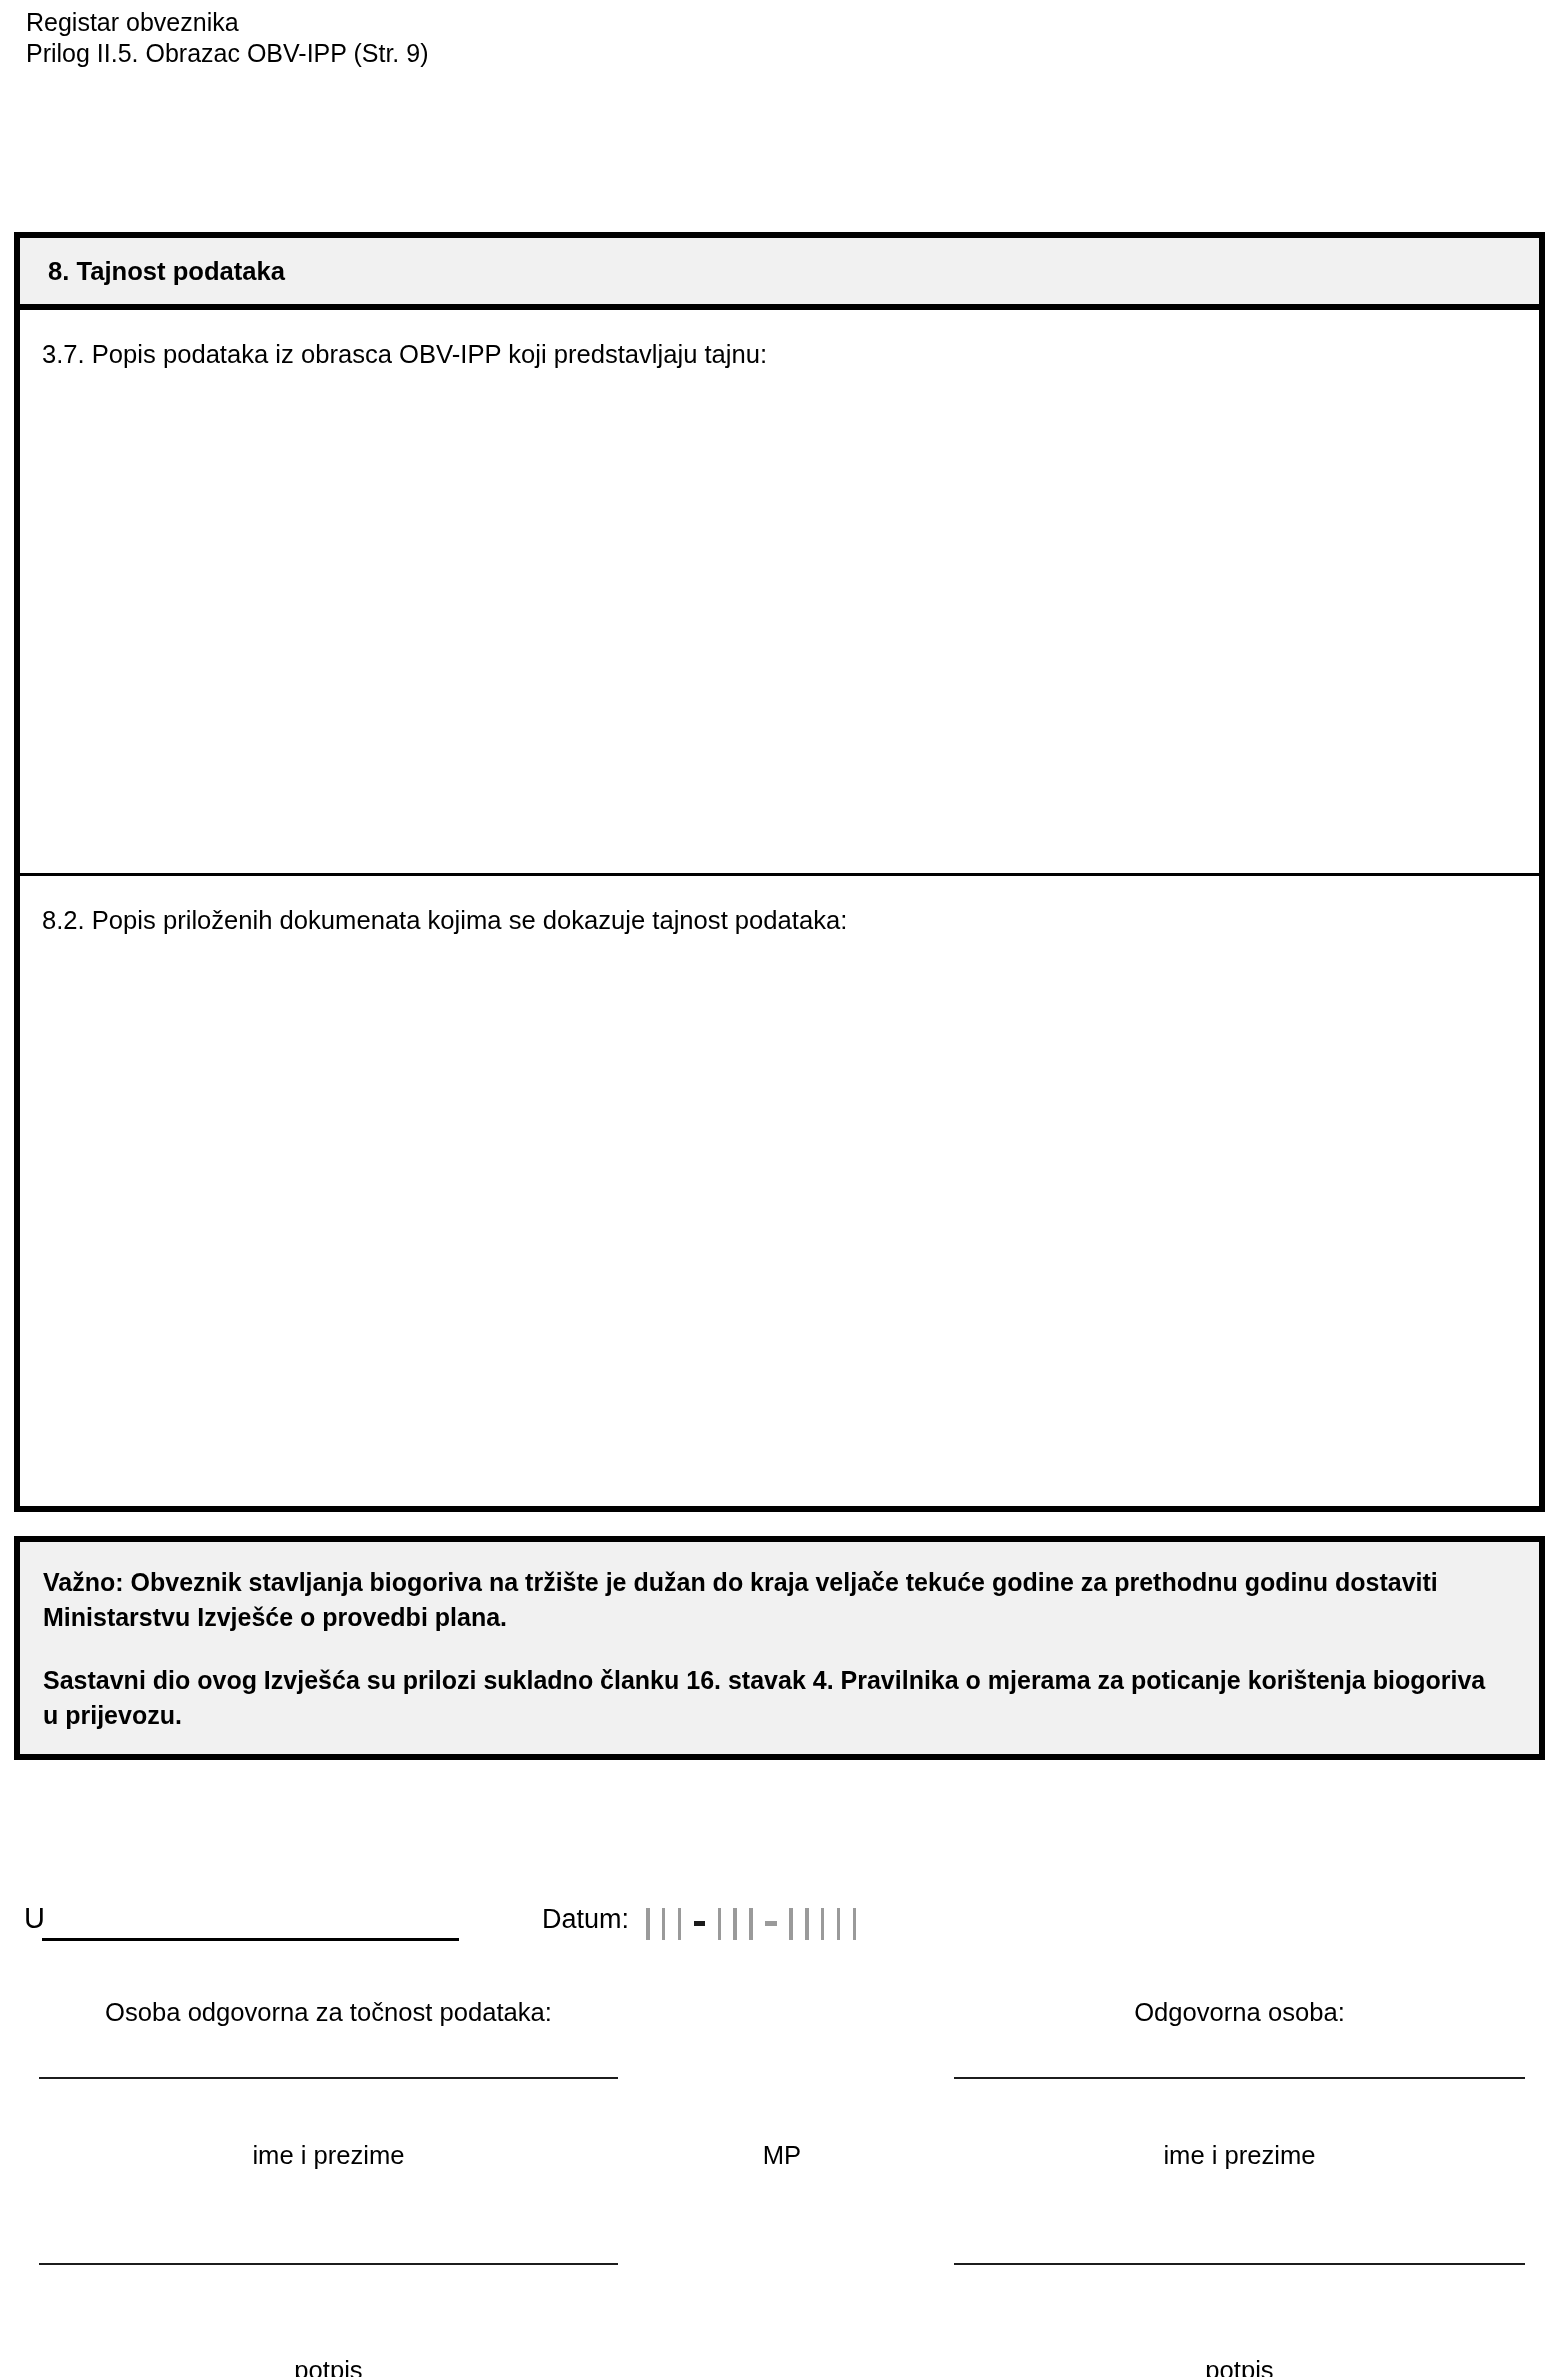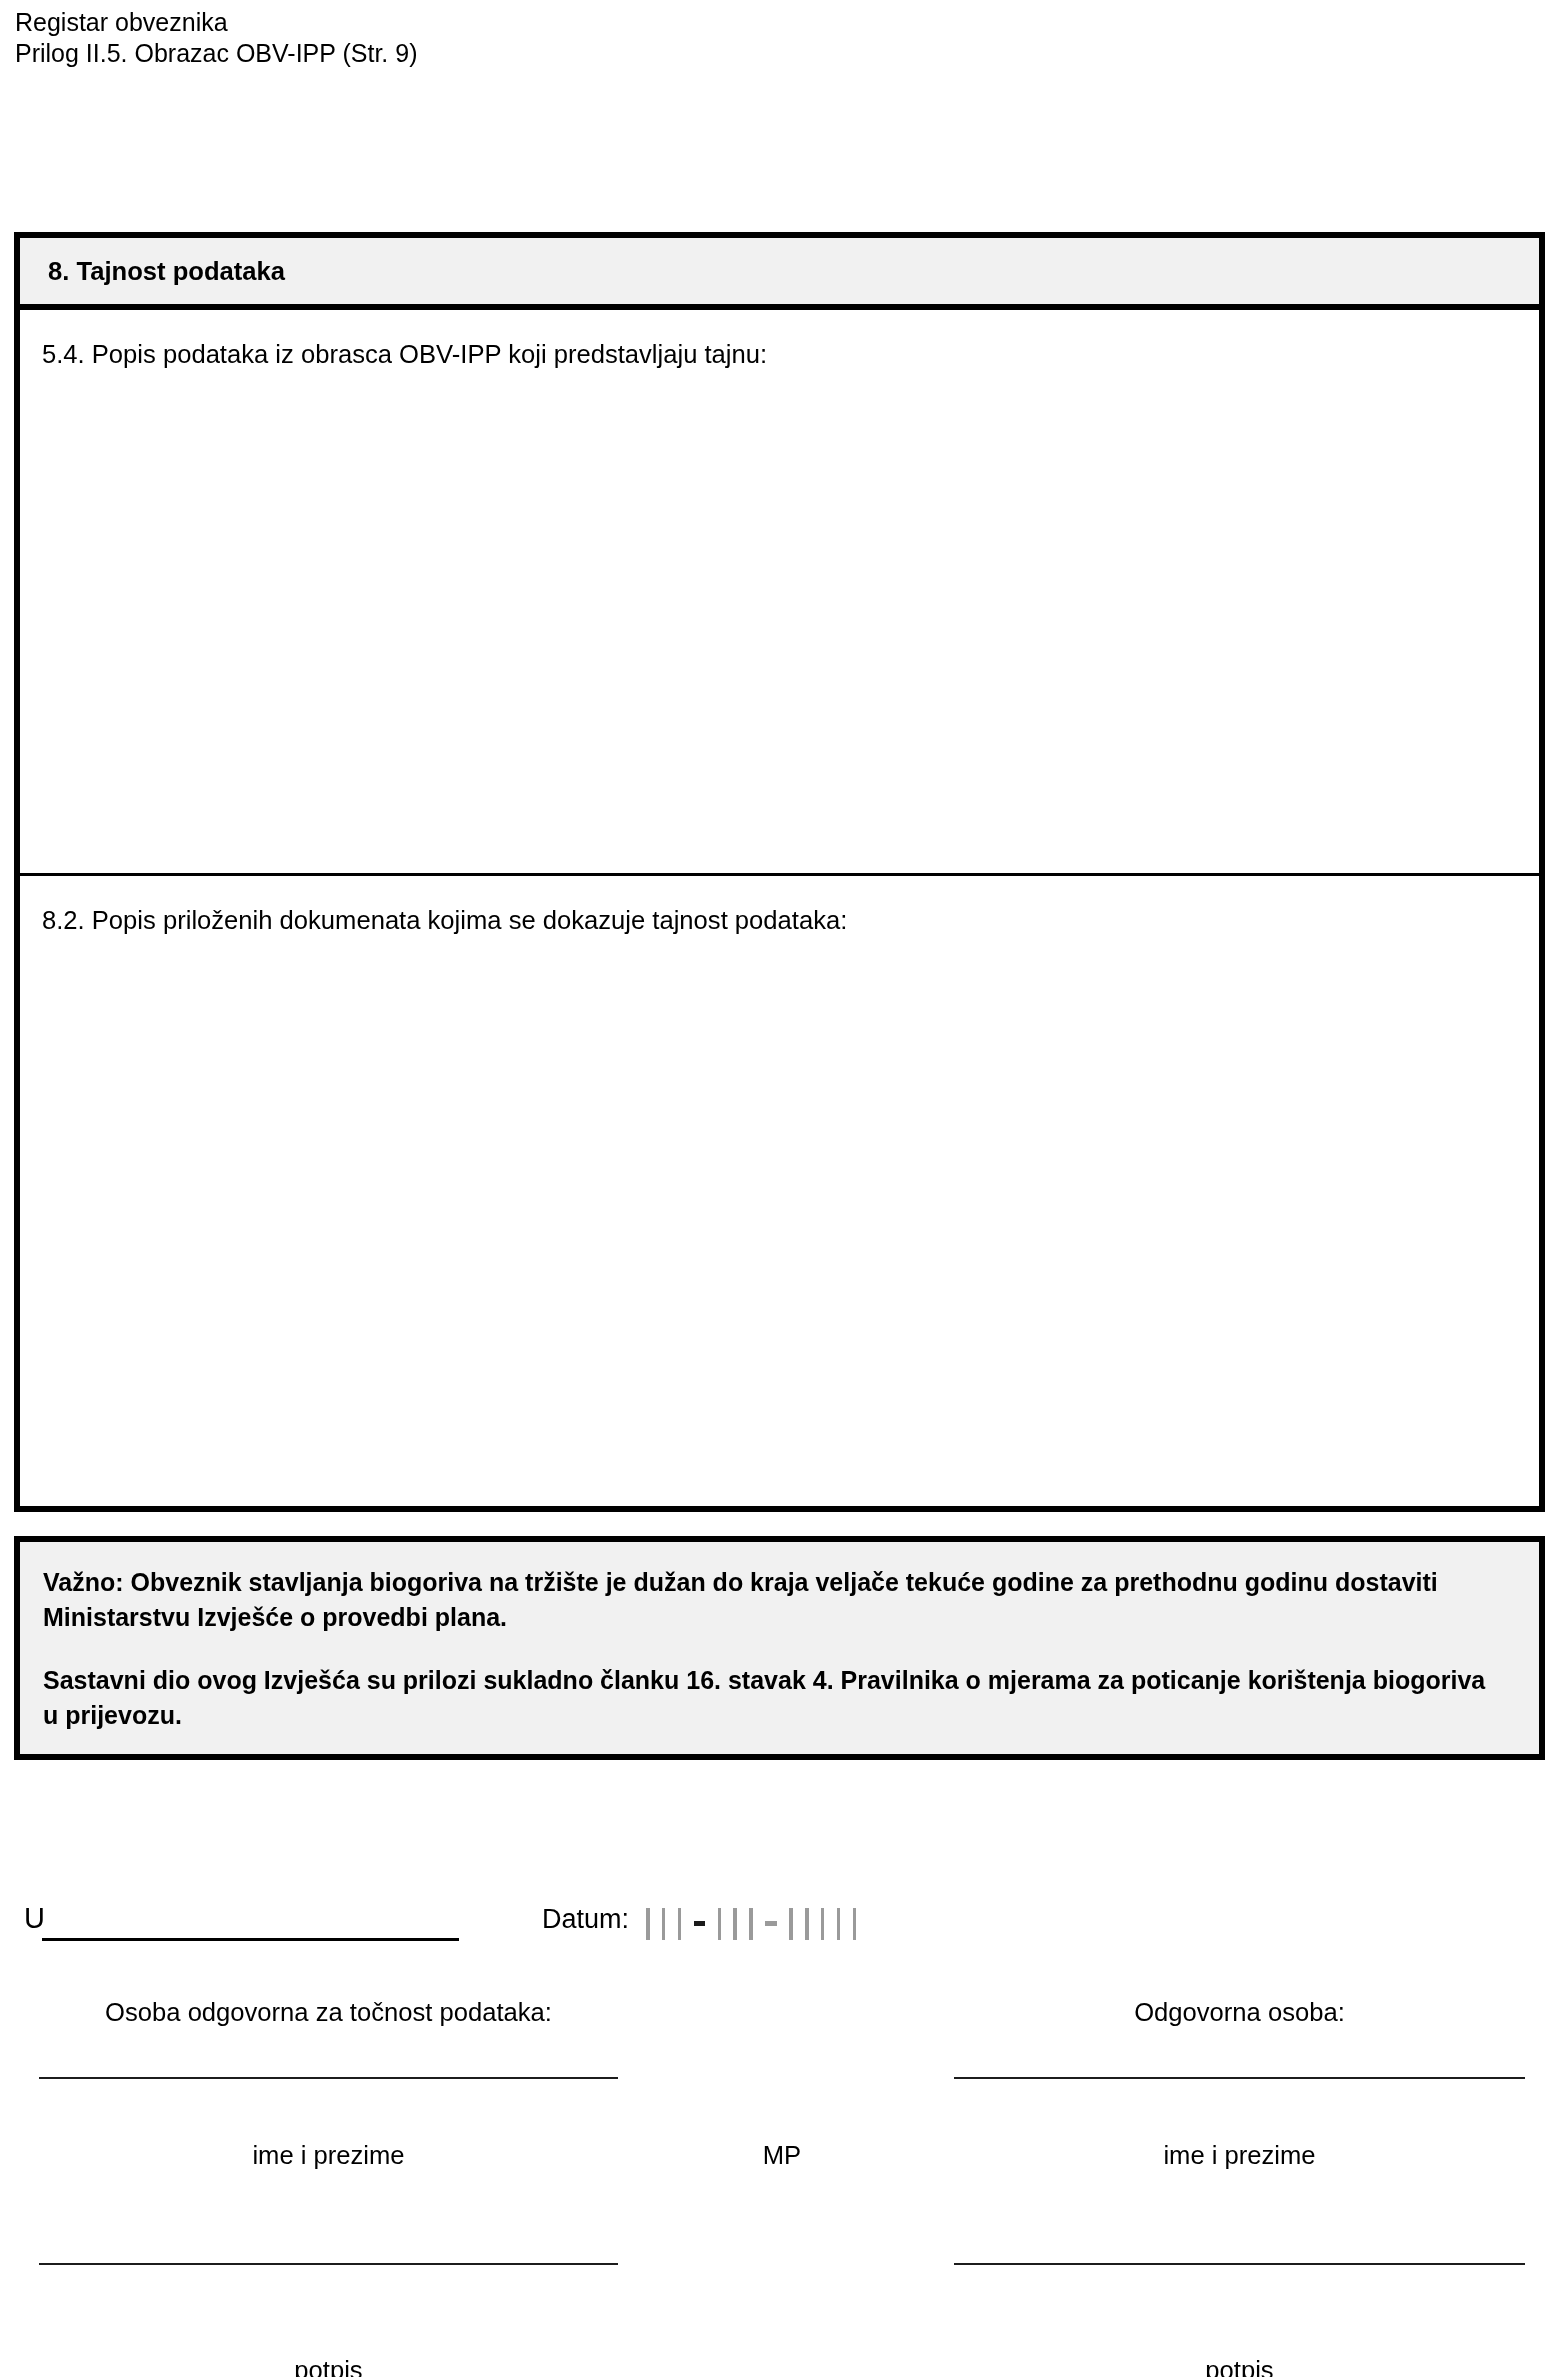--- a/index.html
+++ b/index.html
@@ -9,21 +9,21 @@
     height: 2377px;
     background: #ffffff;
     font-family: "Liberation Sans", "DejaVu Sans", sans-serif;
     color: #000000;
     overflow: hidden;
   }
 
   
   .doc-header {
     position: absolute;
-    left: 15px;
+    left: 26px;
     top: 7px;
     font-size: 25px;
     line-height: 31px;
     white-space: nowrap;
   }
 
   
   .main-box {
     position: absolute;
     left: 14px;
@@ -135,21 +135,21 @@
   <div class="doc-header">
     <div>Registar obveznika</div>
     <div>Prilog II.5. Obrazac OBV-IPP (Str. 9)</div>
   </div>
 
   <div class="main-box">
     <div class="box-header">
       <span>8. Tajnost podataka</span>
     </div>
     <div class="box-section sec-81">
-      <div>5.4. Popis podataka iz obrasca OBV-IPP koji predstavljaju tajnu:</div>
+      <div>3.7. Popis podataka iz obrasca OBV-IPP koji predstavljaju tajnu:</div>
     </div>
     <div class="box-section sec-82">
       <div>8.2. Popis priloženih dokumenata kojima se dokazuje tajnost podataka:</div>
     </div>
   </div>
 
   <div class="vazno-box">
     <p>Važno: Obveznik stavljanja biogoriva na tržište je dužan do kraja veljače tekuće godine za prethodnu godinu dostaviti Ministarstvu Izvješće o provedbi plana.</p>
     <p>Sastavni dio ovog Izvješća su prilozi sukladno članku 16. stavak 4. Pravilnika o mjerama za poticanje korištenja biogoriva u prijevozu.</p>
   </div>

